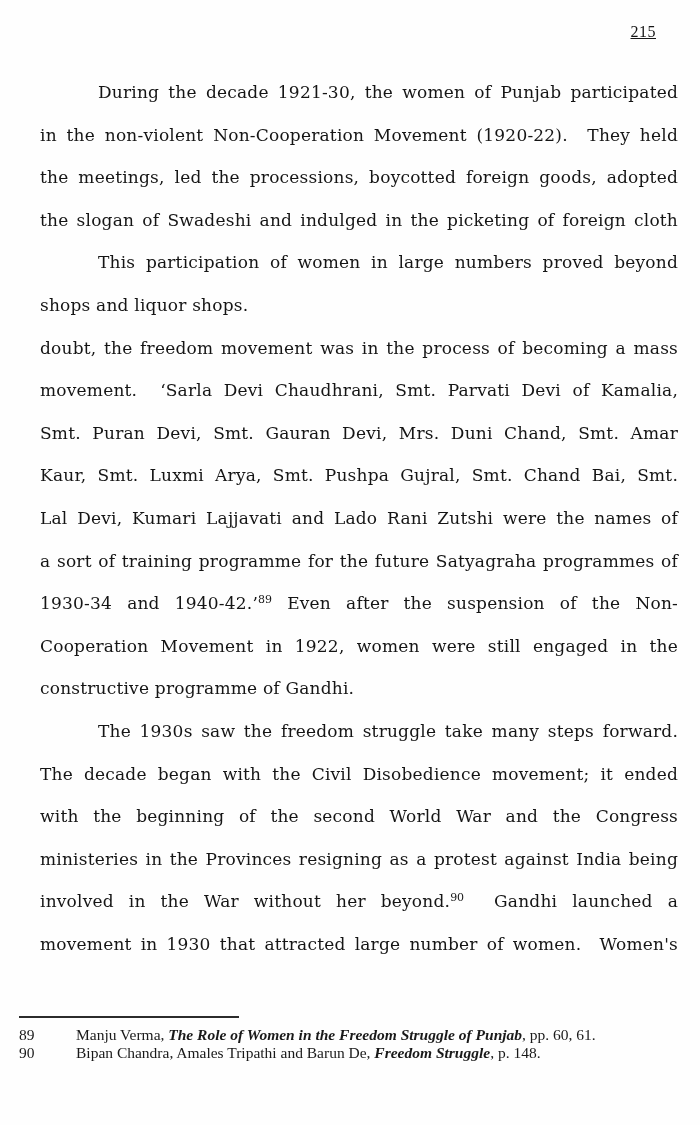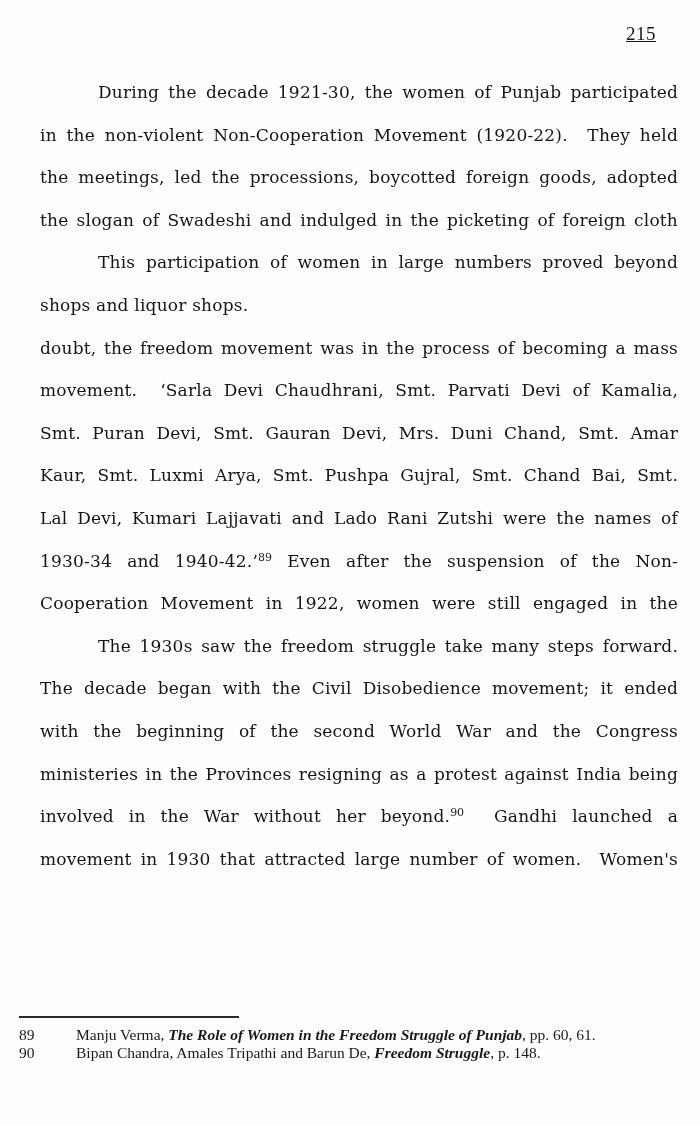--- a/index.html
+++ b/index.html
@@ -13,21 +13,21 @@
     height: 1125px;
     background: #fefefe;
     color: #151515;
     overflow: hidden;
   }
   .page-number {
     position: absolute;
     top: 23px;
     right: 44px;
     font-family: "Liberation Serif", serif;
-    font-size: 19px;
+    font-size: 16px;
     letter-spacing: 0.5px;
     text-decoration: underline;
   }
   .body-text {
     position: absolute;
     left: 13px;
     top: 71px;
     width: 638px;
     font-family: "DejaVu Serif", serif;
     font-size: 17px;
@@ -93,22 +93,24 @@
     <div class="line">the meetings, led the processions, boycotted foreign goods, adopted</div>
     <div class="line">the slogan of Swadeshi and indulged in the picketing of foreign cloth</div>
     <div class="line indent">This participation of women in large numbers proved beyond</div>
 
     <div class="line lastline">shops and liquor shops.</div>
     <div class="line">doubt, the freedom movement was in the process of becoming a mass</div>
     <div class="line">movement.  ‘Sarla Devi Chaudhrani, Smt. Parvati Devi of Kamalia,</div>
     <div class="line">Smt. Puran Devi, Smt. Gauran Devi, Mrs. Duni Chand, Smt. Amar</div>
     <div class="line">Kaur, Smt. Luxmi Arya, Smt. Pushpa Gujral, Smt. Chand Bai, Smt.</div>
     <div class="line">Lal Devi, Kumari Lajjavati and Lado Rani Zutshi were the names of</div>
+    <div class="line">a sort of training programme for the future Satyagraha programmes of</div>
     <div class="line"><span>1930-34 and 1940-42.’</span><span class="fnref">89</span><span> Even after the suspension of the Non-</span></div>
     <div class="line">Cooperation Movement in 1922, women were still engaged in the</div>
+    <div class="line lastline">constructive programme of Gandhi.</div>
 
     <div class="line indent">The 1930s saw the freedom struggle take many steps forward.</div>
     <div class="line">The decade began with the Civil Disobedience movement; it ended</div>
     <div class="line">with the beginning of the second World War and the Congress</div>
     <div class="line">ministeries in the Provinces resigning as a protest against India being</div>
     <div class="line"><span>involved in the War without her beyond.</span><span class="fnref">90</span><span>  Gandhi launched a</span></div>
     <div class="line">movement in 1930 that attracted large number of women.  Women's</div>
   </main>
 
   <div class="fn-sep"></div>

